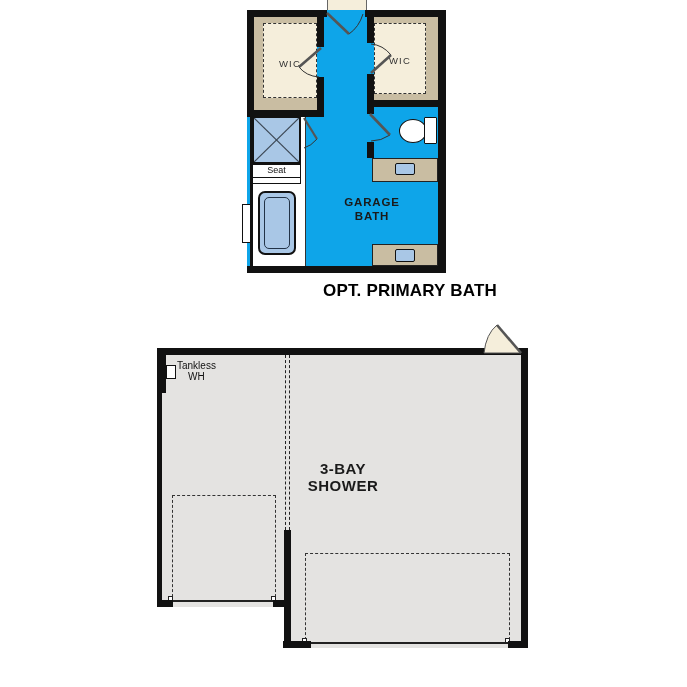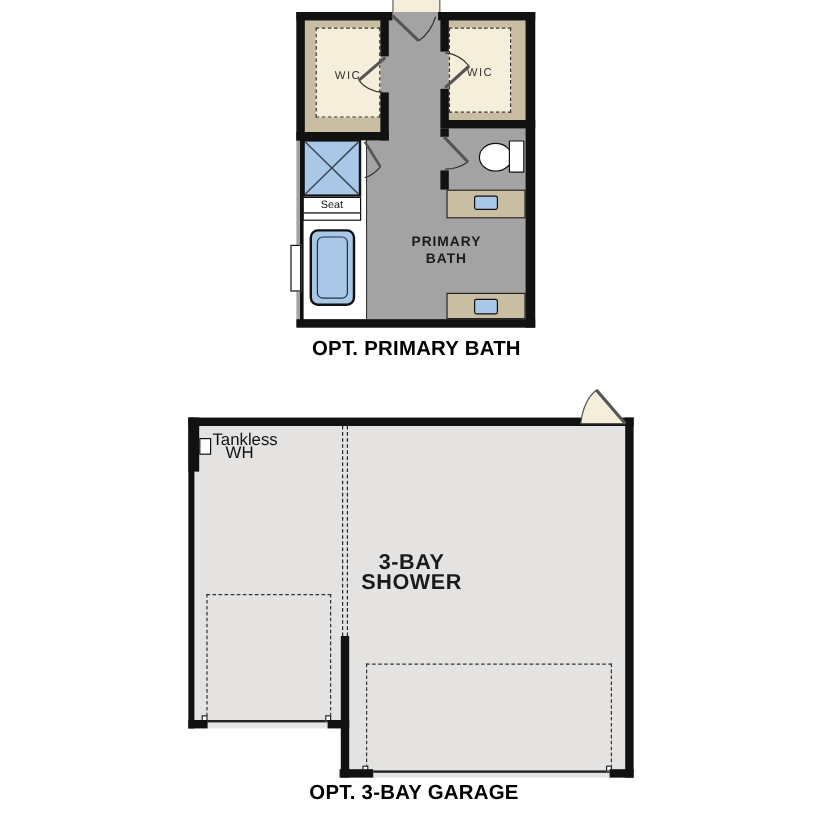--- a/index.html
+++ b/index.html
@@ -5,31 +5,31 @@
   html,body{margin:0;padding:0;background:#ffffff;}
   #stage{position:relative;width:687px;height:687px;background:#ffffff;overflow:hidden;
          font-family:"Liberation Sans", sans-serif;color:#111;}
   .abs{position:absolute;}
   .wall{position:absolute;background:#111111;}
   .tan{position:absolute;background:#c9bda2;}
   .cream{position:absolute;background:#f5eedb;}
   .white{position:absolute;background:#ffffff;}
   .blue{position:absolute;background:#a9c7e6;}
   .dashedbox{position:absolute;border:1px dashed #333;background:transparent;}
-  .caption{position:absolute;text-align:center;font-weight:700;font-size:17px;line-height:19px;color:#000;letter-spacing:.2px;}
+  .caption{position:absolute;text-align:right;font-weight:700;font-size:17px;line-height:19px;color:#000;letter-spacing:.2px;}
   .roomlabel{position:absolute;text-align:center;font-weight:700;color:#1a1a1a;}
   .wiclabel{position:absolute;text-align:center;font-size:9.5px;letter-spacing:1.2px;color:#333;}
   svg{display:block;}
 </style>
 </head>
 <body>
 
 <div id="stage">
 
-  <div class="abs" style="left:247px;top:10px;width:199px;height:263px;background:#a3a3a3;">
+  <div class="abs" style="left:247px;top:10px;width:199px;height:263px;background:#0ea5e9;">
 
     <div class="cream" style="left:80px;top:-10px;width:38px;height:10px;border-left:1px solid #666;border-right:1px solid #666;"></div>
 
     <div class="tan" style="left:7px;top:7px;width:63px;height:95px;"></div>
     <div class="cream" style="left:16px;top:13px;width:54px;height:75px;border:1px dashed #333;box-sizing:border-box;"></div>
     <div class="wiclabel" style="left:16px;top:48px;width:54px;">WIC</div>
 
     <div class="tan" style="left:127px;top:7px;width:64px;height:83px;"></div>
     <div class="cream" style="left:127px;top:13px;width:52px;height:71px;border:1px dashed #333;box-sizing:border-box;"></div>
     <div class="wiclabel" style="left:127px;top:45px;width:52px;">WIC</div>
@@ -56,21 +56,21 @@
     <div class="white" style="left:177px;top:107px;width:13px;height:27px;border:1.5px solid #111;box-sizing:border-box;border-radius:1px;z-index:3;"></div>
     <div class="white" style="left:152px;top:109px;width:28px;height:24px;border:1.5px solid #111;box-sizing:border-box;border-radius:50%;z-index:2;"></div>
 
     <div class="tan" style="left:125px;top:148px;width:66px;height:24px;border:1px solid #222;box-sizing:border-box;"></div>
     <div class="blue" style="left:148px;top:153px;width:20px;height:12px;border:1.5px solid #111;box-sizing:border-box;border-radius:2px;"></div>
 
     <div class="tan" style="left:125px;top:234px;width:66px;height:22px;border:1px solid #222;box-sizing:border-box;"></div>
     <div class="blue" style="left:148px;top:239px;width:20px;height:13px;border:1.5px solid #111;box-sizing:border-box;border-radius:2px;"></div>
 
     <div class="roomlabel" style="left:75px;top:186px;width:100px;font-size:11.5px;line-height:13.5px;letter-spacing:.8px;">
-      <div>PRIMARY</div>
+      <div>GARAGE</div>
       <div>BATH</div>
     </div>
 
     <div class="wall" style="left:0;top:0;width:80px;height:7px;"></div>
     <div class="wall" style="left:118px;top:0;width:81px;height:7px;"></div>
     <div class="wall" style="left:0;top:0;width:7px;height:107px;"></div>
     <div class="wall" style="left:3px;top:105px;width:2.5px;height:152px;"></div>
     <div class="wall" style="left:191px;top:0;width:8px;height:263px;"></div>
     <div class="wall" style="left:0;top:256px;width:199px;height:7px;"></div>
 
@@ -141,33 +141,30 @@
     <div class="wall" style="left:0;top:0;width:5px;height:259px;"></div>
     <div class="wall" style="left:0;top:0;width:9px;height:45px;"></div>
     <div class="wall" style="left:364px;top:0;width:7px;height:300px;"></div>
     <div class="wall" style="left:0;top:252px;width:16px;height:7px;"></div>
     <div class="wall" style="left:116px;top:252px;width:18px;height:7px;"></div>
     <div class="wall" style="left:127px;top:182px;width:7px;height:118px;"></div>
     <div class="wall" style="left:126px;top:293px;width:28px;height:7px;"></div>
     <div class="wall" style="left:351px;top:293px;width:20px;height:7px;"></div>
 
     <div class="white" style="left:9px;top:17px;width:10px;height:14px;border:1.5px solid #111;box-sizing:border-box;"></div>
-    <div class="abs" style="left:20px;top:13px;font-size:14px;line-height:10.5px;color:#111;">
+    <div class="abs" style="left:20px;top:13px;font-size:10px;line-height:10.5px;color:#111;">
       <div>Tankless</div>
       <div style="margin-left:11px;">WH</div>
     </div>
 
     <svg width="75" height="42" viewBox="0 0 75 42" style="position:absolute;left:300px;top:-30px;overflow:visible;pointer-events:none;">
       <path d="M 64 35 L 40 7 Q 29 16 27 35 Z" fill="#f5eedb" stroke="#555" stroke-width="1"></path>
       <line x1="64" y1="35" x2="40" y2="7" stroke="#555" stroke-width="2.6"></line>
     </svg>
 
-    <div class="roomlabel" style="left:106px;top:112px;width:160px;font-size:18px;line-height:17px;letter-spacing:.5px;">
+    <div class="roomlabel" style="left:106px;top:112px;width:160px;font-size:15px;line-height:17px;letter-spacing:.5px;">
       <div>3-BAY</div>
       <div>SHOWER</div>
     </div>
   </div>
 
-  <div class="caption" style="left:195px;top:651px;width:300px;">
-    <div>OPT. 3-BAY GARAGE</div>
-  </div>
 
 </div>
 
 </body></html>

